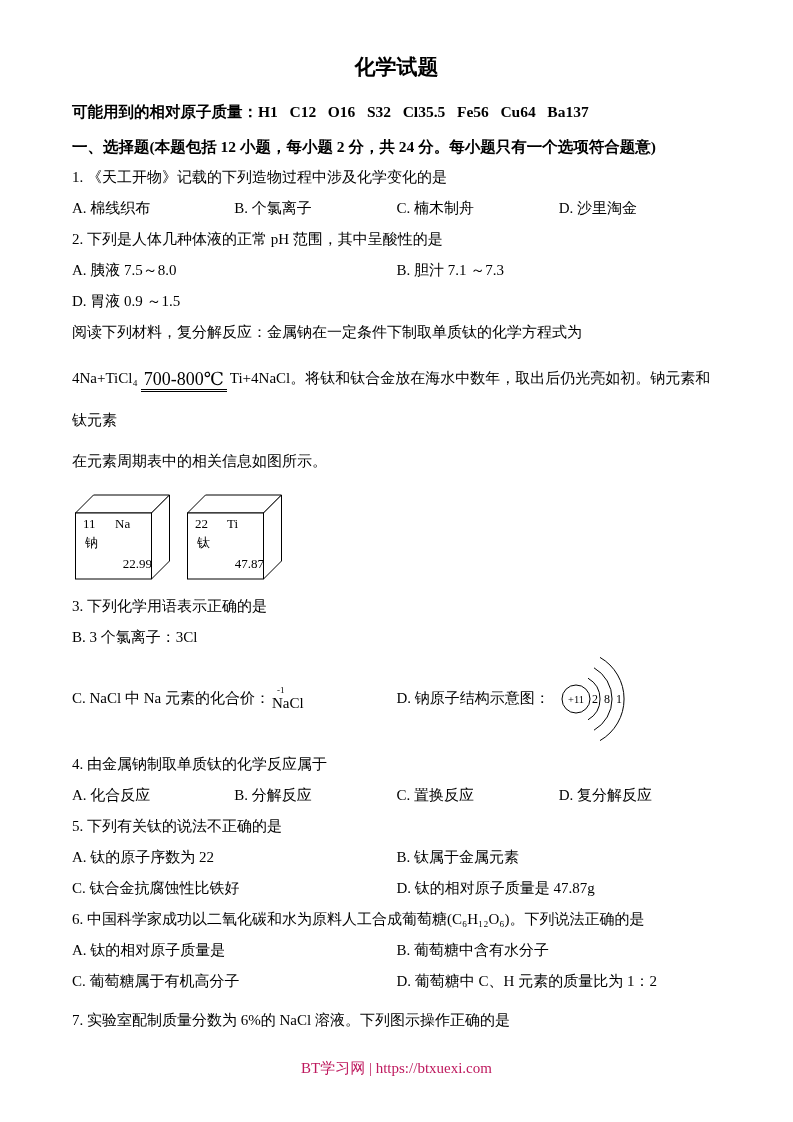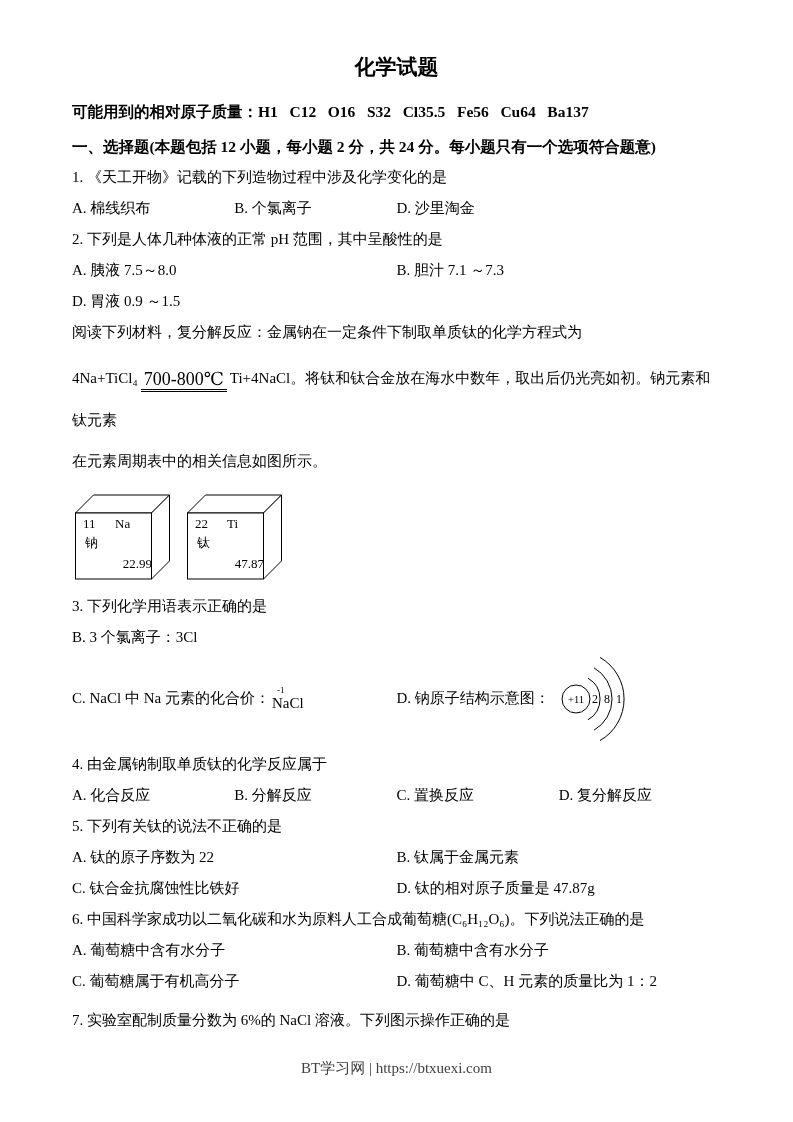--- a/index.html
+++ b/index.html
@@ -31,37 +31,38 @@
   .e-name { left: 13px; top: 48px; }
   .e-mass { left: 4px; top: 69px; width: 76px; text-align: right; }
   .q3row2 { min-height: 88px; align-items: center; display: grid; grid-template-columns: 1fr 1fr; }
   .q3row2 > span { display: flex; align-items: center; flex-wrap: nowrap; }
   .vstack { display: inline-flex; flex-direction: column; align-items: center; vertical-align: -2px; margin-left: 2px; }
   .vtop { font-size: 9px; line-height: 9px; }
   .vbase { font-size: 15px; line-height: 17px; }
   .atom-svg { margin-left: 4px; flex: 0 0 auto; }
   .q4text { margin-top: 4px; }
   .q7text { margin-top: 8px; }
-  .footer { position: absolute; left: 0; right: 0; bottom: 44px; text-align: center; color: #404040; font-size: 15px; }
+  .footer { position: absolute; left: 0; right: 0; bottom: 44px; text-align: center; color: #be185d; font-size: 15px; }
 </style>
 </head>
 <body>
 
 <div class="page">
 
   <h1 class="title">化学试题</h1>
 
   <p class="line bold masses">可能用到的相对原子质量：H1   C12   O16   S32   Cl35.5   Fe56   Cu64   Ba137</p>
 
   <p class="line bold section">一、选择题(本题包括 12 小题，每小题 2 分，共 24 分。每小题只有一个选项符合题意)</p>
 
   <p class="line qblock">1.  《天工开物》记载的下列造物过程中涉及化学变化的是</p>
   <div class="opts4">
     <span>A.  棉线织布</span>
     <span>B.  个氯离子</span>
+    <span>C.  楠木制舟</span>
     <span>D.  沙里淘金</span>
   </div>
 
   <p class="line qblock">2. 下列是人体几种体液的正常 pH 范围，其中呈酸性的是</p>
   <div class="opts2">
     <span>A.  胰液 7.5～8.0</span>
     <span>B.  胆汁 7.1 ～7.3</span>
   </div>
   <div class="opts2">
     <span>D.  胃液 0.9 ～1.5</span>
@@ -137,21 +138,21 @@
     <span>A.  钛的原子序数为 22</span>
     <span>B.  钛属于金属元素</span>
   </div>
   <div class="opts2">
     <span>C.  钛合金抗腐蚀性比铁好</span>
     <span>D.  钛的相对原子质量是 47.87g</span>
   </div>
 
   <p class="line qblock">6. 中国科学家成功以二氧化碳和水为原料人工合成葡萄糖(C₆H₁₂O₆)。下列说法正确的是</p>
   <div class="opts2">
-    <span>A.  葡萄糖中含有水分子</span>
+    <span>A.  钛的相对原子质量是</span>
     <span>B.  葡萄糖中含有水分子</span>
   </div>
   <div class="opts2">
     <span>C.  葡萄糖属于有机高分子</span>
     <span>D.  葡萄糖中 C、H 元素的质量比为 1：2</span>
   </div>
 
   <p class="line qblock q7text">7. 实验室配制质量分数为 6%的 NaCl 溶液。下列图示操作正确的是</p>
 
   <div class="footer">BT学习网 | https://btxuexi.com</div>

